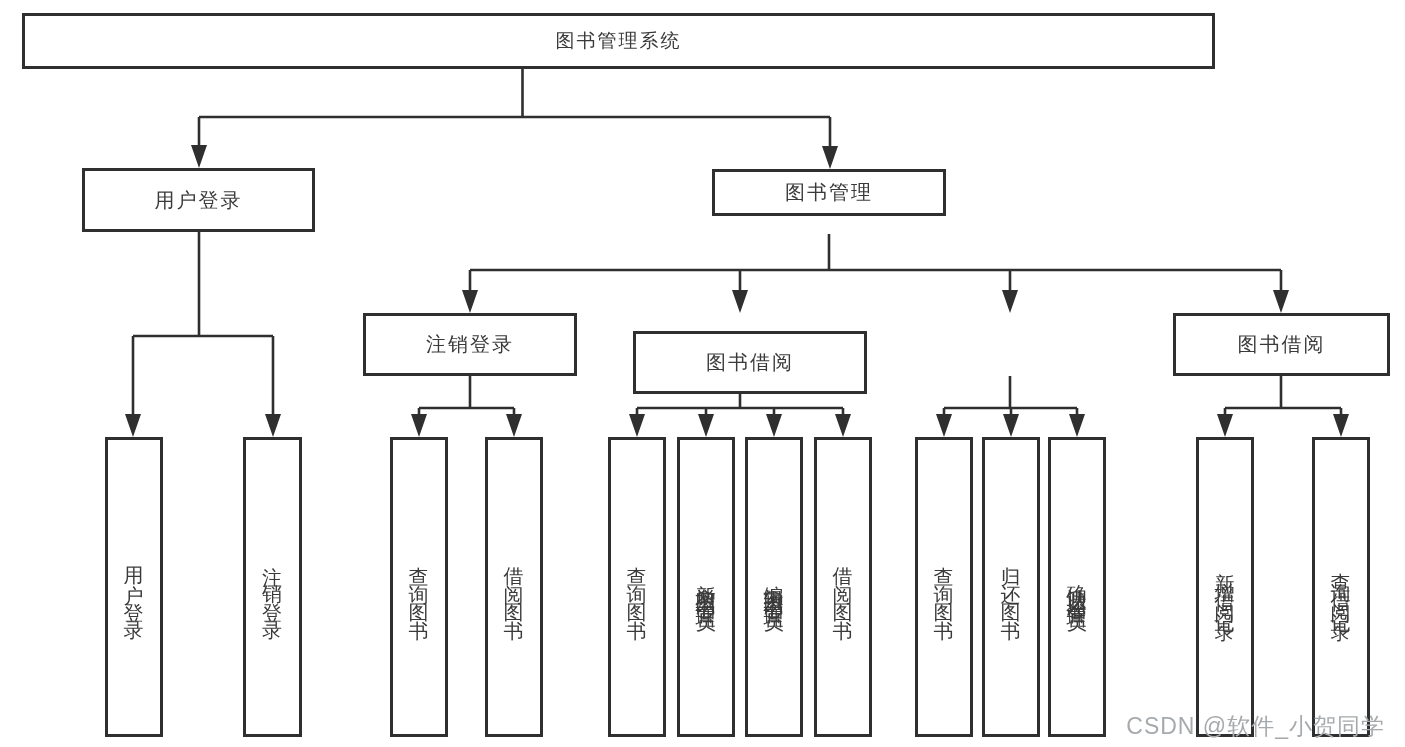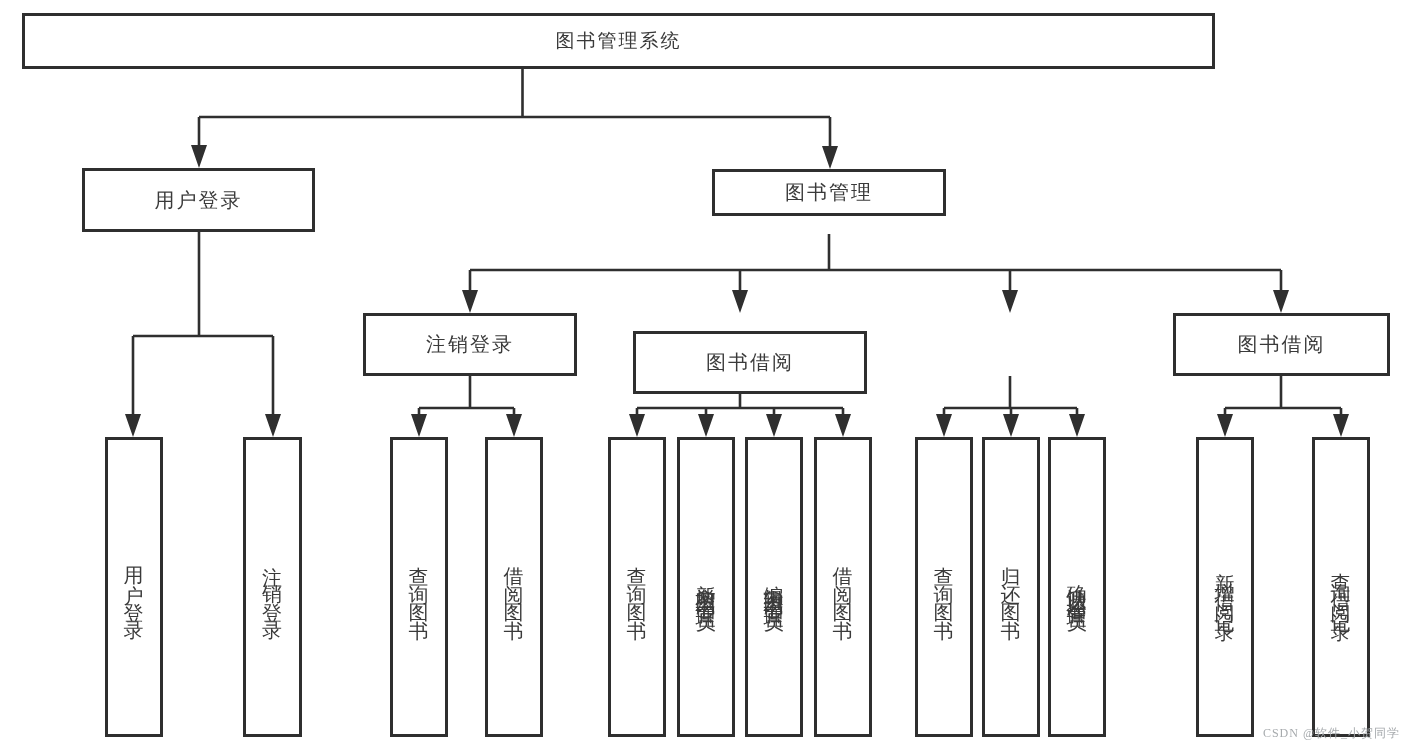--- a/index.html
+++ b/index.html
@@ -31,28 +31,27 @@
     writing-mode:vertical-rl;
     text-orientation:mixed;
     font-size:20px;
     line-height:1;
   }
   .ls4 span{letter-spacing:18px;}
   .ls6 span{letter-spacing:10px;}
   .ls9 span{letter-spacing:4px;}
   .watermark{
     position:absolute;
-    right:5px;
+    right:20px;
     bottom:5px;
-    font-size:12px;
+    font-size:23px;
     color:#a6aaad;
     letter-spacing:1px;
     white-space:nowrap;
     z-index:5;
-    font-family:Liberation Serif, serif;
   }
 </style>
 </head>
 <body>
 
 <div class="stage">
 
   <svg class="connectors" viewBox="0 0 1405 747" xmlns="http://www.w3.org/2000/svg">
     <path fill="none" stroke="#2f2f2f" stroke-width="2.6" d="M522.5 69V117 M199 117H830 M199 117V150 M830 117V151
          M199 232V336 M133 336H273 M133 336V419 M273 336V419

